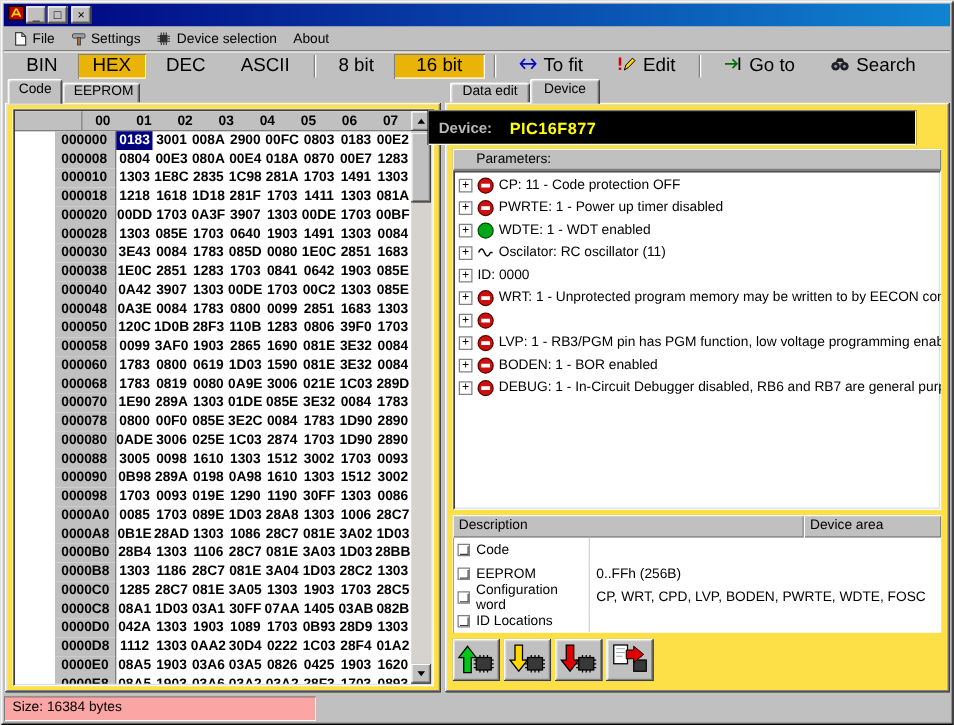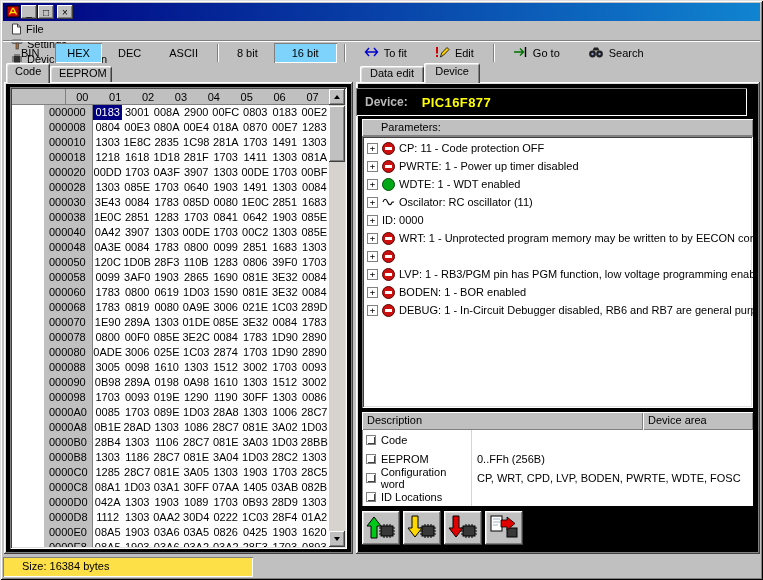--- a/index.html
+++ b/index.html
@@ -16,40 +16,40 @@
   
   .titlebar { position:absolute; left:3px; top:3px; right:3px; height:18px;
     background:linear-gradient(90deg,#000080,#1084d0); display:flex; align-items:center; padding:0 3px; }
   .title-text { color:#fff; font-weight:bold; margin-left:4px; flex:1; letter-spacing:.2px; }
   .winbtn { width:16px; height:14px; background:#c0c0c0; border:none;
     box-shadow: inset -1px -1px 0 #404040, inset 1px 1px 0 #fff, inset -2px -2px 0 #808080;
     font-family:"Liberation Sans",sans-serif; font-size:10px; line-height:11px; text-align:center; margin-left:1px; padding:0; }
   .winbtn.close { margin-left:3px; }
 
   
-  .menubar { position:absolute; left:3px; top:22px; right:3px; height:18px; display:flex; align-items:flex-start; padding-left:2px;flex-direction:column; }
+  .menubar { position:absolute; left:3px; top:22px; right:3px; height:18px; display:flex; align-items:center; padding-left:2px; }
   .menu-item { display:flex; align-items:center; gap:4px; padding:1px 7px 2px 6px; height:17px; }
   .menu-item .mi-icon { display:inline-flex; }
 
   
   .toolbar { position:absolute; left:3px; top:40px; right:3px; height:24px; display:flex; align-items:center;
     border-top:1px solid #808080; box-shadow: inset 0 1px 0 #fff; padding-left:6px; }
   .tbtn { height:20px; padding:0 12px; display:flex; align-items:center; gap:5px; background:transparent; border:none;
-    font-family:"Liberation Sans",sans-serif; font-size:11px; margin-right:4px; }
-  .tbtn.toggled { background:#7dd3fc; box-shadow: inset 1px 1px 0 #808080, inset -1px -1px 0 #fff; }
+    font-family:"Liberation Sans",sans-serif; font-size:15px; margin-right:4px; }
+  .tbtn.toggled { background:#eab308; box-shadow: inset 1px 1px 0 #808080, inset -1px -1px 0 #fff; }
   .tsep { width:0; height:18px; margin:0 6px 0 3px; border-left:1px solid #808080; border-right:1px solid #fff; }
 
   
   .tab { position:absolute; background:#c0c0c0; padding:2px 9px 0 9px; text-align:center;
     box-shadow: inset 1px 1px 0 #fff, inset -1px 0 0 #404040, inset 2px 2px 0 #dfdfdf, inset -2px 0 0 #808080;
     border-top-left-radius:2px; border-top-right-radius:2px; }
   .tab.active { top:63px; height:20px; z-index:3; }
   .tab.inactive { top:66px; height:16px; z-index:1; padding-top:1px; }
 
-  .panel-body { position:absolute; background:#000000; z-index:2; }
+  .panel-body { position:absolute; background:#fde047; z-index:2;font-weight:bold; }
 
   
   .hex-wrap { position:absolute; left:10px; top:87px; width:337px; height:462px; background:#fff; }
   .hex-inner { position:absolute; left:2px; top:2px; right:18px; bottom:2px; overflow:hidden; }
   .hex-header { display:flex; height:16px; line-height:16px; background:#c0c0c0; border-bottom:1px solid #808080; }
   .hex-corner { width:54px; border-right:1px solid #808080; }
   .hex-col-h { width:33px; text-align:center; }
   .hex-row { display:flex; height:15px; line-height:15px;margin-left:32px; }
   .hex-addr { width:54px; background:#c0c0c0; border-right:1px solid #808080; padding-left:5px; }
   .hex-cell { width:33px; text-align:center; }
@@ -60,21 +60,21 @@
   .sbtn { position:absolute; left:0; width:16px; height:16px; background:#c0c0c0; border:none; padding:0;
     box-shadow: inset -1px -1px 0 #404040, inset 1px 1px 0 #fff, inset -2px -2px 0 #808080; }
   .sbtn.up { top:0; } .sbtn.down { bottom:0; }
   .arr { display:block; margin:0 auto; width:0; height:0; }
   .arr.up { border-left:3px solid transparent; border-right:3px solid transparent; border-bottom:4px solid #000; }
   .arr.down { border-left:3px solid transparent; border-right:3px solid transparent; border-top:4px solid #000; }
   .sthumb { position:absolute; left:0; top:17px; width:16px; height:56px; background:#c0c0c0;
     box-shadow: inset -1px -1px 0 #404040, inset 1px 1px 0 #fff, inset -2px -2px 0 #808080; }
 
   
-  .device-header { position:absolute; left:356px; top:88px; width:391px; height:28px; background:#000;
+  .device-header { position:absolute; left:342px; top:88px; width:391px; height:28px; background:#000;
     display:flex; align-items:center; padding-left:9px; gap:14px;
     box-shadow: inset 1px 1px 0 #808080, inset -1px -1px 0 #fff; }
   .device-label { color:#b8b8b8; font-weight:bold; font-size:12px; }
   .device-name { color:#ffff00; font-weight:bold; font-size:13px; letter-spacing:.4px; }
 
   .params-bar { position:absolute; left:362px; top:119px; width:391px; height:17px; background:#c0c0c0;
     box-shadow: inset 1px 1px 0 #fff, inset -1px -1px 0 #808080; line-height:16px; padding-left:5px; }
 
   .tree { position:absolute; left:362px; top:136px; width:391px; height:272px; background:#fff; padding:3px 0 0 3px; overflow:hidden; }
   .tree-item { display:flex; align-items:center; height:18px; gap:4px; padding-left:2px; white-space:nowrap; overflow:hidden; }
@@ -98,22 +98,22 @@
   .at-row { display:flex; height:19px; align-items:center; }
   .at-c1 { width:110px; display:flex; align-items:center; gap:5px; padding-left:4px; border-right:1px solid #d4d4d4; height:100%; }
   .at-c2 { flex:1; padding-left:5px; white-space:nowrap; overflow:hidden; }
 
   
   .chipbtn { position:absolute; top:511px; width:38px; height:34px; background:#c0c0c0; border:none; padding:0;
     box-shadow: inset -1px -1px 0 #404040, inset 1px 1px 0 #fff, inset -2px -2px 0 #808080, inset 2px 2px 0 #dfdfdf;
     display:flex; align-items:center; justify-content:center; }
 
   
-  .sb { position:absolute; top:557px; height:20px; background:#fde047;
-    box-shadow: inset 1px 1px 0 #808080, inset -1px -1px 0 #fff; line-height:19px; padding-left:19px; white-space:pre; overflow:hidden; }
+  .sb { position:absolute; top:557px; height:20px; background:#fca5a5;
+    box-shadow: inset 1px 1px 0 #808080, inset -1px -1px 0 #fff; line-height:19px; padding-left:7px; white-space:pre; overflow:hidden; }
   .sb.left { left:3px; width:250px; }
   .sb.right { left:256px; width:504px; }
 </style>
 </head>
 <body>
 
 <div class="window">
 
   <div class="titlebar">
     <span class="app-icon"><svg width="14" height="13">

